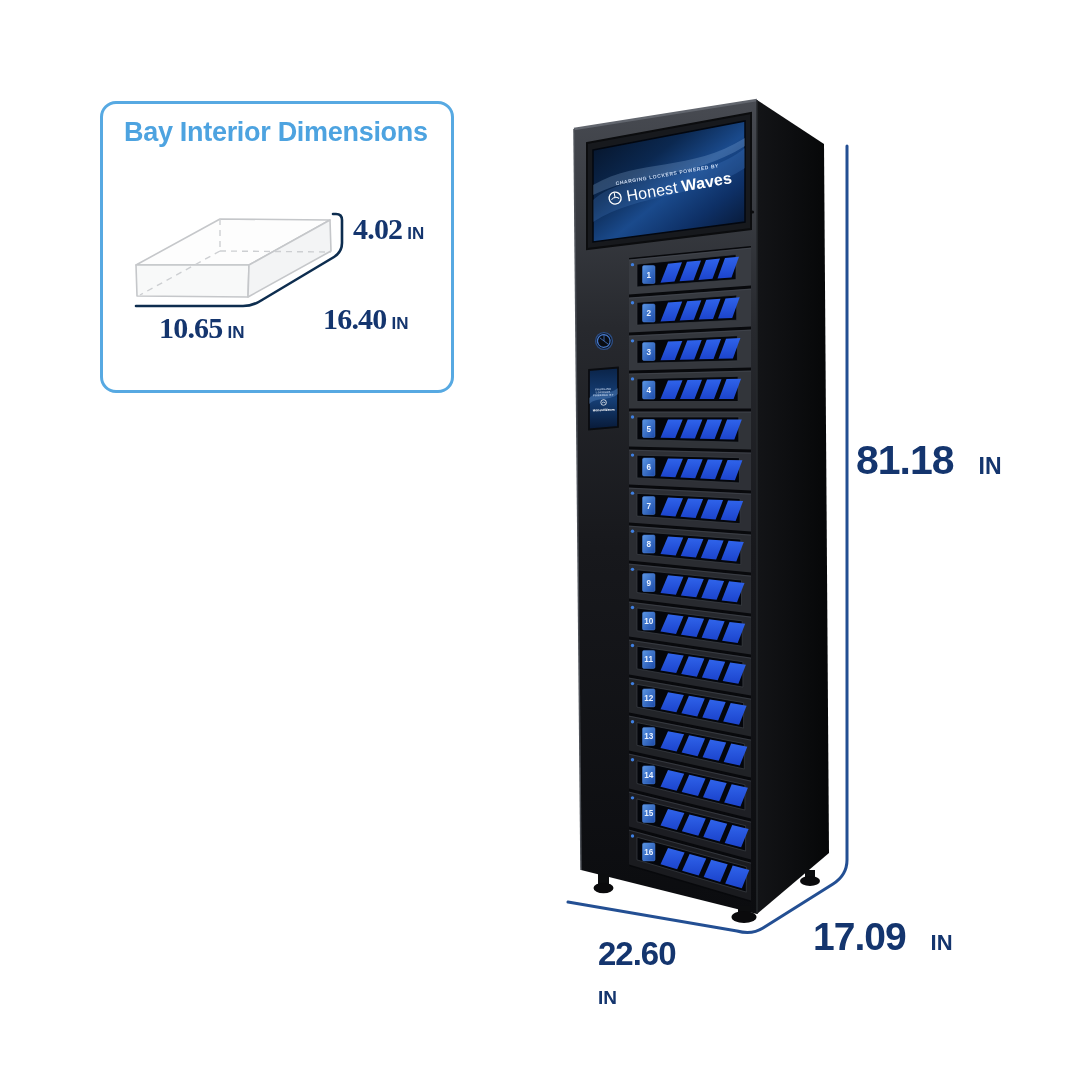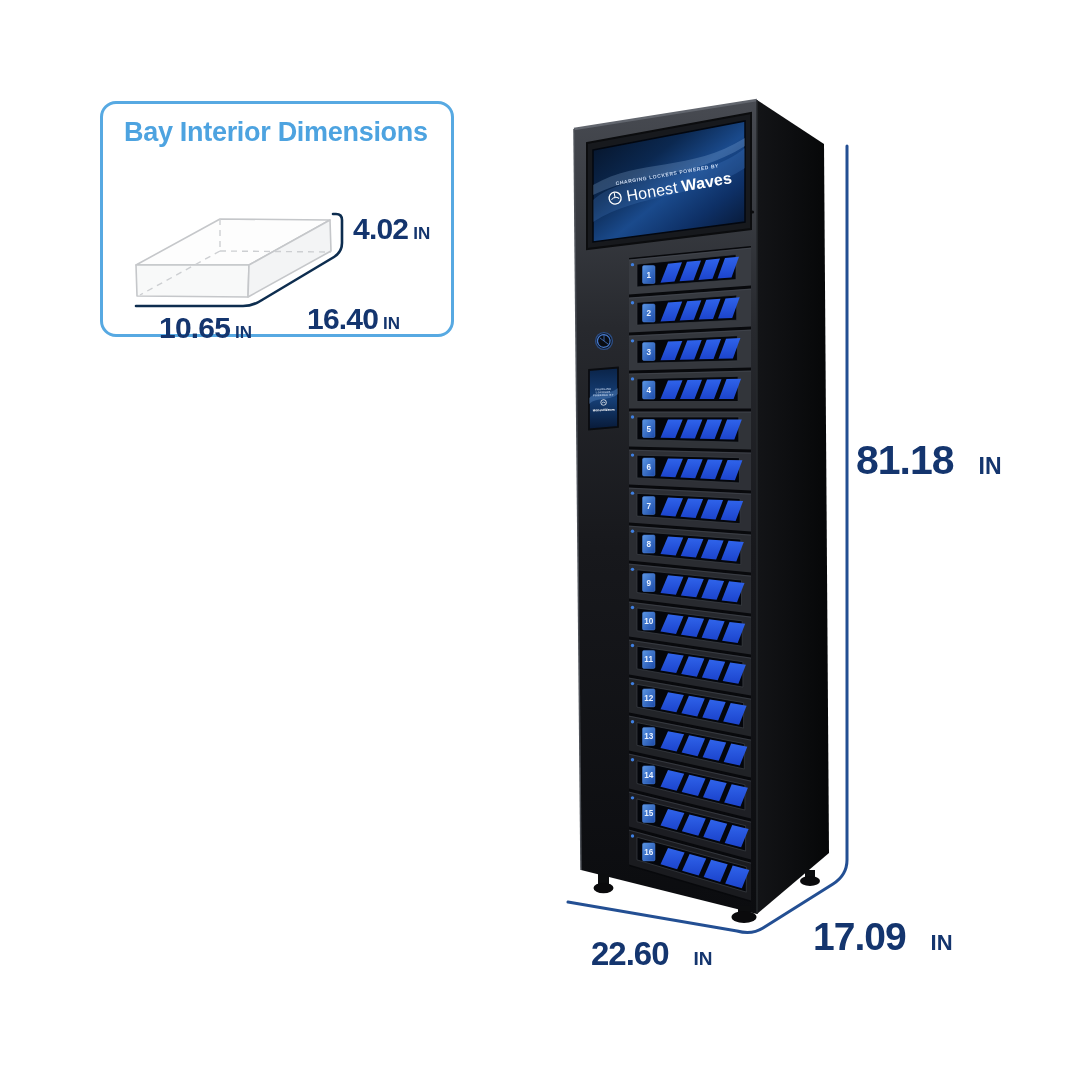--- a/index.html
+++ b/index.html
@@ -1,29 +1,29 @@
 <!DOCTYPE html>
 <html><head>
 <meta charset="utf-8">
 <style>
   html,body{margin:0;padding:0;background:#ffffff;}
   #stage{position:relative;width:1080px;height:1080px;background:#ffffff;overflow:hidden;
          font-family:"Liberation Sans",sans-serif;}
 
   
-  .dim-card{position:absolute;left:100px;top:101px;width:354px;height:236px;
+  .dim-card{position:absolute;left:100px;top:101px;width:354px;height:292px;
             border:3px solid #57a9e2;border-radius:16px;box-sizing:border-box;background:#fff;}
   .dim-card .card-title{position:absolute;left:21px;top:13px;margin:0;
             font-size:27px;font-weight:bold;color:#4da3e0;letter-spacing:-0.3px;white-space:nowrap;}
   .dim-card svg{position:absolute;left:0;top:0;}
   .card-label{position:absolute;display:flex;align-items:baseline;gap:5px;color:#14356e;white-space:nowrap;}
-  .card-label .num{font-size:30px;font-weight:bold;letter-spacing:-0.8px;line-height:1;}
+  .card-label .num{font-size:30px;font-weight:bold;letter-spacing:-0.8px;line-height:1;font-family:Liberation Serif, serif;}
   .card-label .unit{font-size:17px;font-weight:bold;line-height:1;}
   .lbl-height{left:250px;top:110px;}
-  .lbl-depth{left:204px;top:200px;}
+  .lbl-depth{left:220px;top:200px;}
   .lbl-width{left:56px;top:209px;}
 
   
   #machine-svg{position:absolute;left:0;top:0;}
 
   
   .screen-brand{position:absolute;left:594px;top:139px;width:150px;height:90px;
       display:flex;flex-direction:column;align-items:center;justify-content:center;
       transform:rotate(-10deg);pointer-events:none;}
   .screen-brand .tagline{font-size:5px;font-weight:bold;letter-spacing:0.6px;
@@ -42,21 +42,21 @@
   
   .dim-label{position:absolute;display:flex;align-items:baseline;color:#14356e;white-space:nowrap;gap:18px;}
   .dim-label .num{font-weight:bold;letter-spacing:-1px;line-height:1;}
   .dim-label .unit{font-weight:bold;line-height:1;margin-left:7px;}
   .lbl-machine-height{left:856px;top:440px;}
   .lbl-machine-height .num{font-size:41px;}
   .lbl-machine-height .unit{font-size:23px;}
   .lbl-machine-depth{left:813px;top:917px;}
   .lbl-machine-depth .num{font-size:39px;}
   .lbl-machine-depth .unit{font-size:22px;}
-  .lbl-machine-width{left:591px;top:937px;}
+  .lbl-machine-width{left:591px;top:937px;flex-direction:column;}
   .lbl-machine-width .num{font-size:33px;}
   .lbl-machine-width .unit{font-size:19px;}
 </style>
 </head>
 <body>
 
 <div id="stage">
 
   <div class="dim-card">
     <h2 class="card-title">Bay Interior Dimensions</h2>

